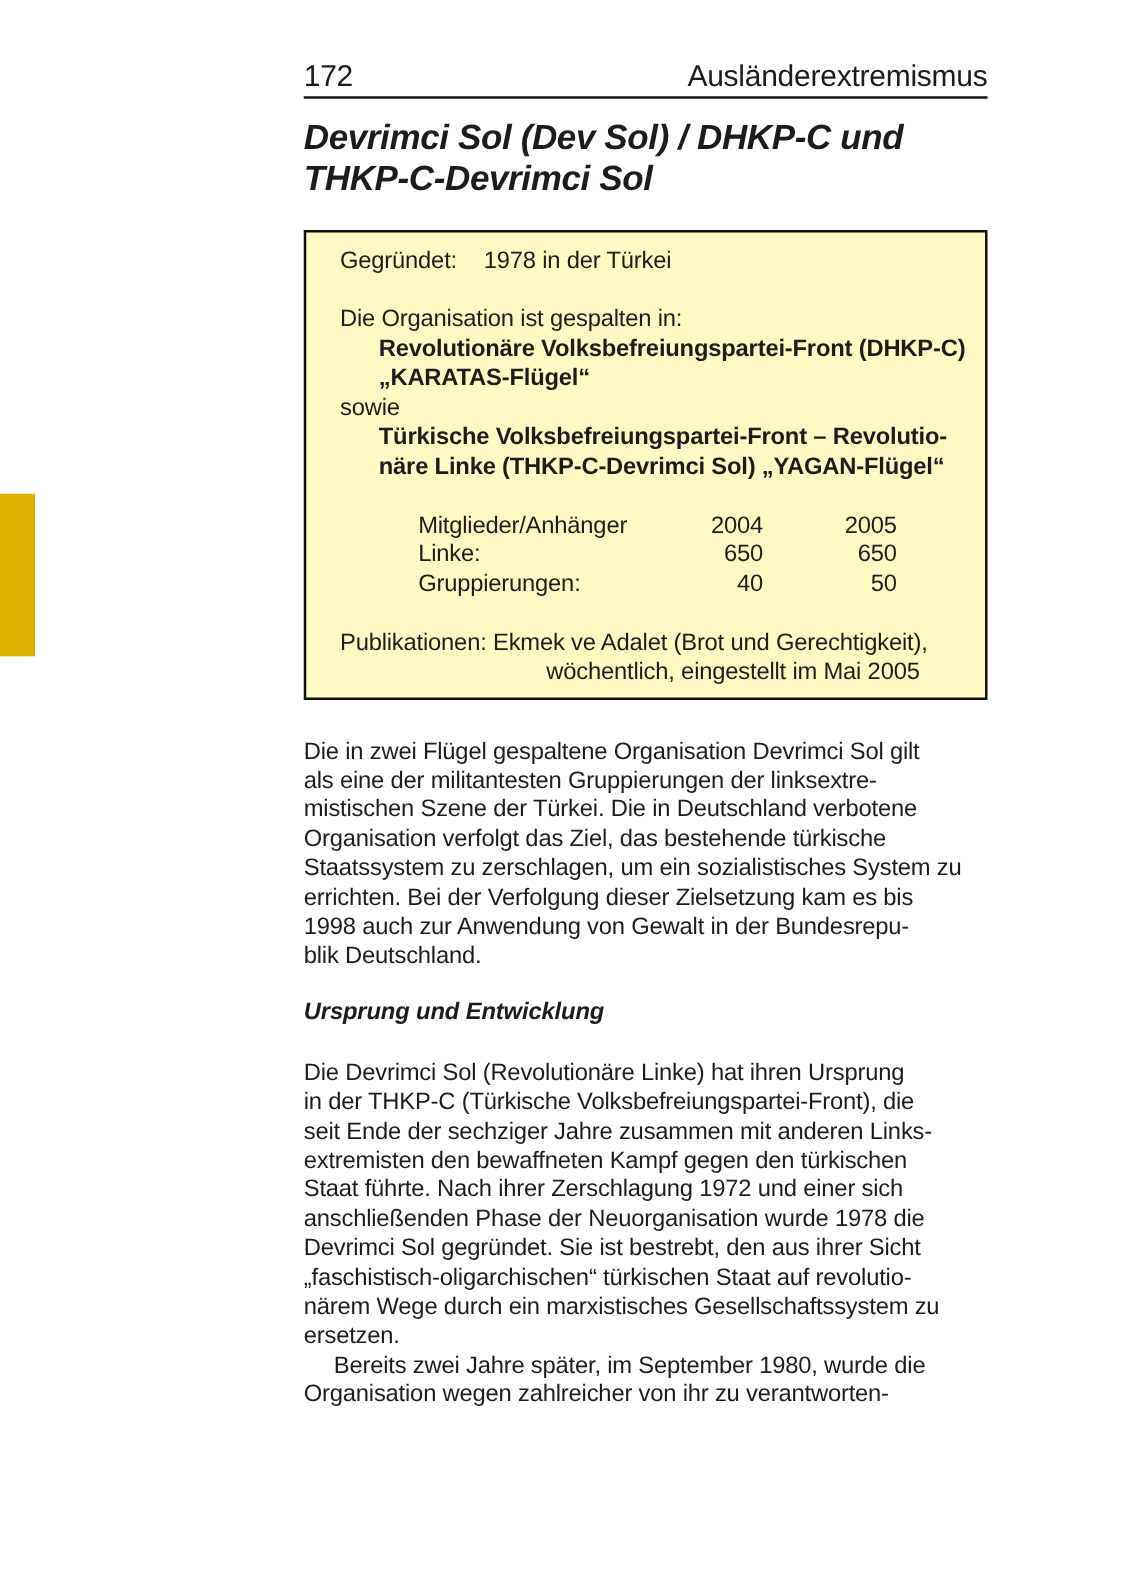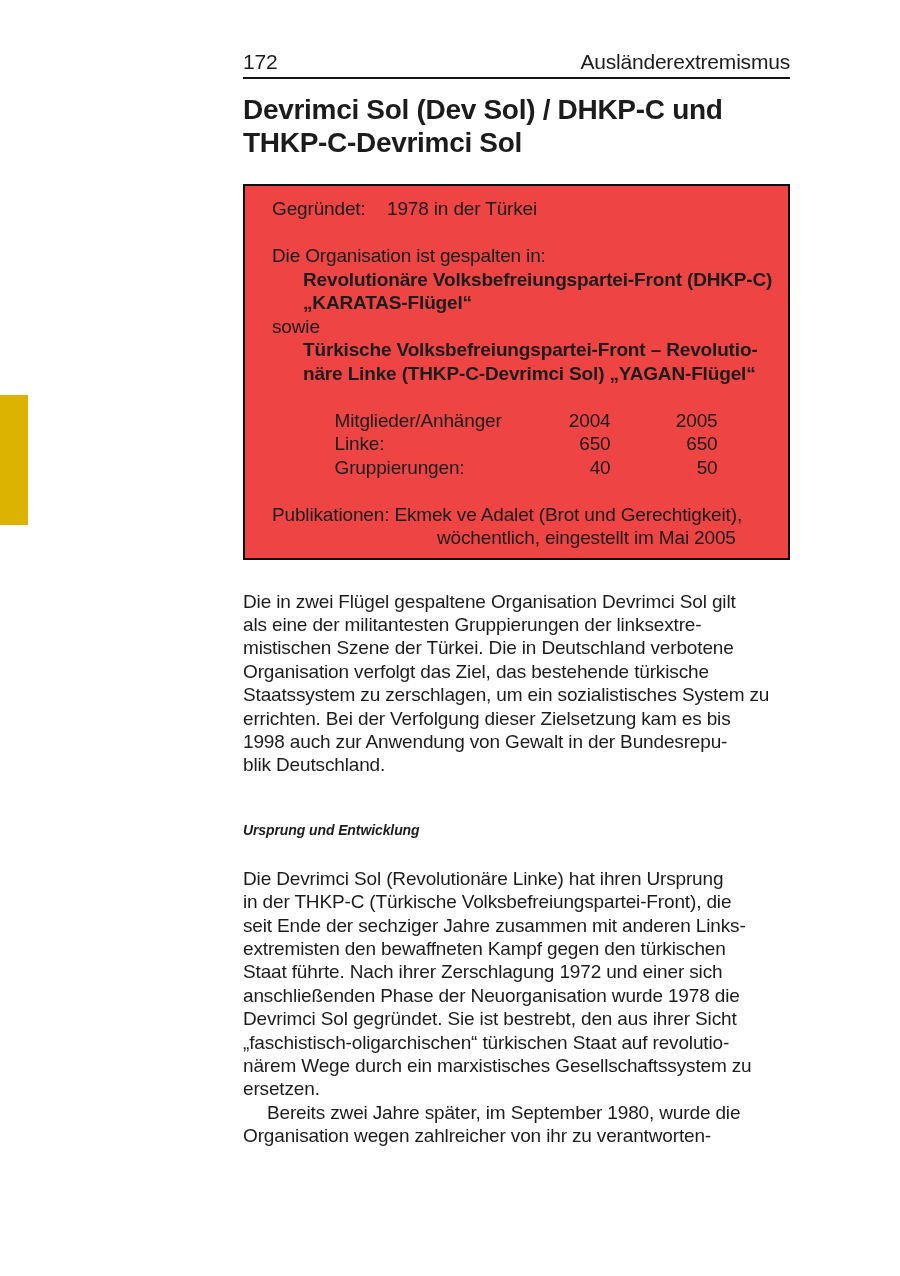--- a/index.html
+++ b/index.html
@@ -22,40 +22,41 @@
   .content {
     position: absolute;
     left: 243px; top: 51px;
     width: 547px;
   }
 
   .running-header {
     display: flex;
     justify-content: space-between;
     align-items: center;
-    font-size: 21px;
+    font-size: 24px;
     line-height: 21px;
     padding-bottom: 5px;
     border-bottom: 2.5px solid #151515;
     letter-spacing: -0.2px;
   }
 
   .article-title {
     margin-top: 14px;
     font-size: 28px;
     font-weight: bold;
     line-height: 33px;
     white-space: pre-line;
     letter-spacing: -0.3px;
+    font-style: italic;
   }
 
   .infobox {
     margin-top: 25px;
     border: 2px solid #0d0d0d;
-    background: #ef4444;
+    background: #fef9c3;
     padding: 11px 8px 8px 27px;
     font-size: 19px;
     line-height: 23.5px;
     letter-spacing: -0.15px;
   }
   .infobox .gap { margin-top: 23.5px; }
 
   .kv-row { display: flex; }
   .kv-label { width: 115px; flex: 0 0 115px; }
   .kv-value { flex: 1; }
@@ -70,22 +71,22 @@
   .pub-line2 { margin-left: 165px; }
 
   .body-text {
     font-size: 19px;
     line-height: 23.4px;
     white-space: pre-line;
     letter-spacing: -0.15px;
   }
   .para-1 { margin-top: 30px; }
   .section-heading {
-    margin-top: 42px;
-    font-size: 14px;
+    margin-top: 22px;
+    font-size: 19px;
     font-style: italic;
     line-height: 22px;
     letter-spacing: -0.1px;
   }
   .para-2 { margin-top: 26px; }
   .para-3 { text-indent: 24px; }
 </style>
 </head>
 <body>
 

